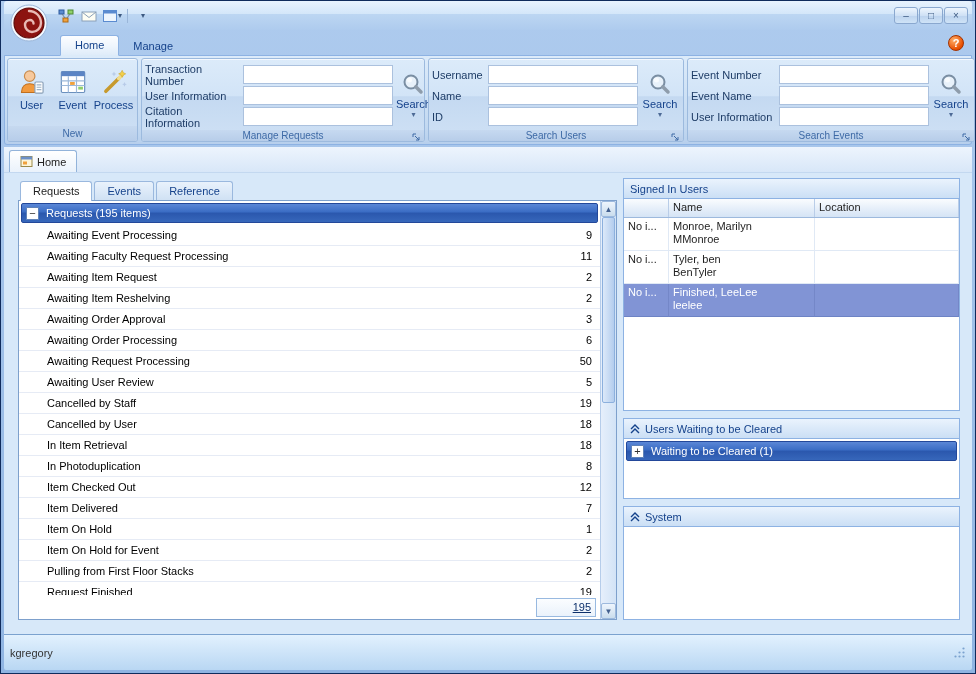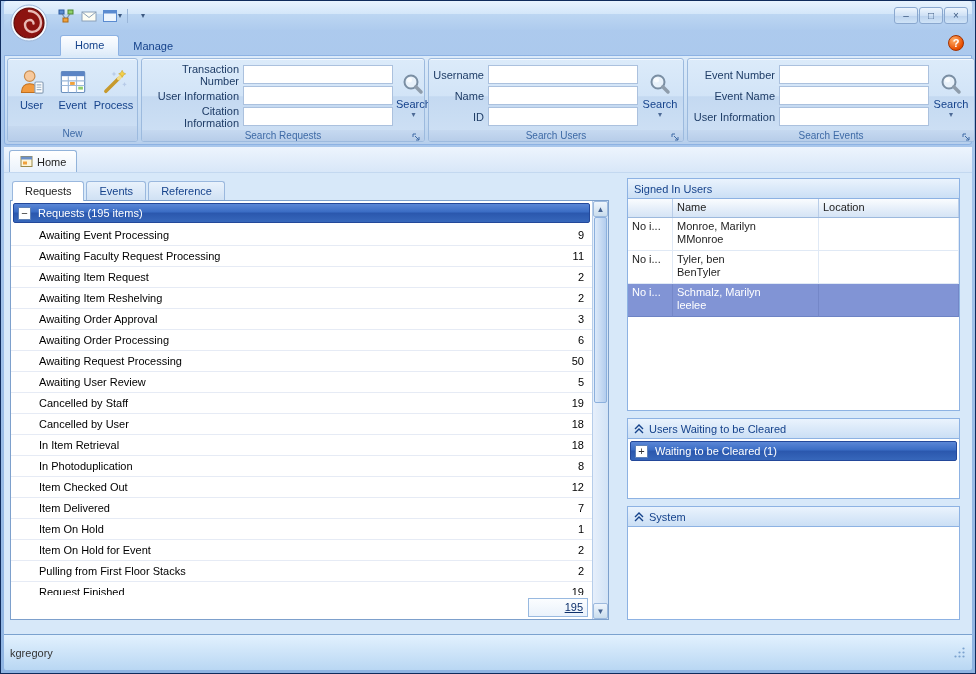--- a/index.html
+++ b/index.html
@@ -27,34 +27,34 @@
   
   .ribbon-body{height:90px;background:linear-gradient(#dcebfa,#c3d9f1 80%,#b7cfec);border:1px solid #8db2e3;border-radius:0 0 3px 3px;display:flex;gap:3px;padding:2px;}
   .rgroup{border:1px solid #9cbade;border-radius:3px;display:flex;flex-direction:column;background:linear-gradient(180deg,#dcebfa 0%,#d2e4f7 45%,#c4d9f1 46%,#cfe1f5 100%);box-shadow:inset 0 1px 0 rgba(255,255,255,.7);}
   .rgroup-content{flex:1;display:flex;padding:3px 3px 0;}
   .rgroup-caption{height:15px;font-size:10px;color:#3e6aa6;display:flex;align-items:center;justify-content:center;position:relative;background:linear-gradient(#c6d9f0,#b7cde9);border-radius:0 0 2px 2px;}
   .launcher{position:absolute;right:2px;top:2px;width:11px;height:11px;cursor:pointer;}
   .g-new{width:134px;}
   .big-btn{width:41px;display:flex;flex-direction:column;align-items:center;gap:3px;padding-top:5px;color:#15428b;cursor:pointer;border:1px solid transparent;border-radius:3px;}
   .fields{flex:1;display:flex;flex-direction:column;justify-content:space-between;padding:2px 0 3px;}
   .field-row{display:flex;align-items:center;height:21px;}
-  .field-row label{color:#1e3c66;padding-right:4px;text-align:right;}
+  .field-row label{color:#1e3c66;padding-right:4px;}
   .field-row input{flex:1;height:19px;border:1px solid #abc1de;background:#fff;padding:0 3px;font:inherit;font-size:11px;outline:none;}
   .g-sr{width:284px;} .g-sr .field-row label{width:98px;}
   .g-su{width:304px;} .g-su .field-row label{width:56px;}
   .g-se{flex:1;} .g-se .field-row label{width:88px;}
   .search-btn{width:40px;display:flex;flex-direction:column;align-items:center;justify-content:center;gap:1px;color:#15428b;cursor:pointer;border:1px solid transparent;border-radius:3px;margin-left:2px;}
   .drop-arrow{font-size:8px;color:#4d6a96;line-height:1;}
 
   
   .doc-strip{height:26px;background:linear-gradient(#edf4fd,#d8e7f8);display:flex;align-items:flex-end;padding-left:5px;border-bottom:1px solid #c3d8f0;margin-top:2px;}
   .doc-tab{height:22px;display:inline-flex;align-items:center;gap:4px;padding:0 10px;background:linear-gradient(#ffffff,#eaf2fb);border:1px solid #92b3da;border-bottom:none;border-radius:3px 3px 0 0;color:#222;cursor:pointer;}
 
   
-  .main{flex:1;background:#d7e8f9;display:flex;gap:18px;padding:5px 12px 14px 6px;min-height:0;}
+  .main{flex:1;background:#d7e8f9;display:flex;gap:6px;padding:5px 12px 14px 14px;min-height:0;}
   .left-panel{width:599px;display:flex;flex-direction:column;min-height:0;}
   .inner-tabs{height:22px;display:flex;align-items:flex-end;padding-left:2px;gap:2px;}
   .inner-tab{padding:3px 12px;border:1px solid #9ab8de;border-bottom:none;border-radius:3px 3px 0 0;background:linear-gradient(#e9f2fc,#d0e1f4);color:#15428b;cursor:pointer;margin-bottom:0;}
   .inner-tab.active{background:#fff;color:#1e1e1e;position:relative;z-index:2;margin-bottom:-1px;padding-bottom:4px;}
   .list-box{flex:1;border:1px solid #7da0cc;background:#fff;display:flex;min-height:0;position:relative;z-index:1;}
   .list-main{flex:1;display:flex;flex-direction:column;min-width:0;}
   .group-bar{height:20px;margin:2px;border:1px solid #23489a;border-radius:2px;background:linear-gradient(#5b87d6 0%,#3a6cc4 45%,#2a57ad 50%,#3767bb 100%);color:#fff;display:flex;align-items:center;gap:7px;padding:0 4px;cursor:pointer;}
   .expander{width:13px;height:13px;background:#fff;border:1px solid #5f82b8;color:#333;font-size:11px;line-height:11px;text-align:center;border-radius:1px;flex:0 0 auto;cursor:pointer;}
   .rows{flex:1;overflow:hidden;}
   .req-row{height:21px;display:flex;align-items:center;padding:0 8px 0 28px;border-bottom:1px solid #e6ebf5;cursor:pointer;}
@@ -202,21 +202,21 @@
           <svg width="24" height="24" viewBox="0 0 24 24">
             <circle cx="10" cy="9" r="6.5" fill="#e8f1fa" stroke="#7a8ea3" stroke-width="2"></circle>
             <circle cx="8.5" cy="7" r="2.5" fill="#ffffff" opacity=".7"></circle>
             <line x1="14.8" y1="13.8" x2="20" y2="19" stroke="#8e9cab" stroke-width="3.5" stroke-linecap="round"></line>
           </svg>
           <span>Search</span>
           <span class="drop-arrow">▾</span>
         </div>
       </div>
       <div class="rgroup-caption">
-        <span>Search Requests</span>
+        <span>Manage Requests</span>
         <svg class="launcher" viewBox="0 0 11 11">
             <path d="M2 2h3M2 2v3M4 4l4 4M8 5v3h-3" fill="none" stroke="#3e6aa6"></path>
           </svg>
       </div>
     </div>
 
     <div class="rgroup g-su">
       <div class="rgroup-content">
         <div class="fields">
           <div class="field-row">
@@ -421,21 +421,21 @@
               <div class="u-c0">No i...</div>
               <div class="u-c1">
                 <span class="u-name-line">Tyler, ben</span>
                 <span class="u-name-line">BenTyler</span>
               </div>
               <div class="u-c2"></div>
             </div>
             <div class="u-row selected">
               <div class="u-c0">No i...</div>
               <div class="u-c1">
-                <span class="u-name-line">Schmalz, Marilyn</span>
+                <span class="u-name-line">Finished, LeeLee</span>
                 <span class="u-name-line">leelee</span>
               </div>
               <div class="u-c2"></div>
             </div>
           </div>
       </div>
 
       <div class="panel waiting-panel">
         <div class="panel-header">
           <svg class="chev" width="10" height="10" viewBox="0 0 10 10">

